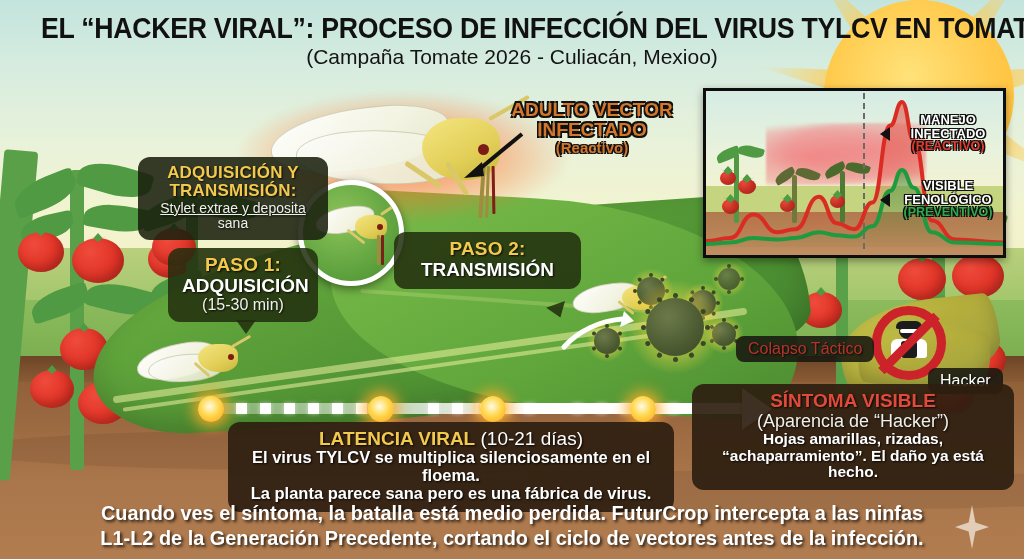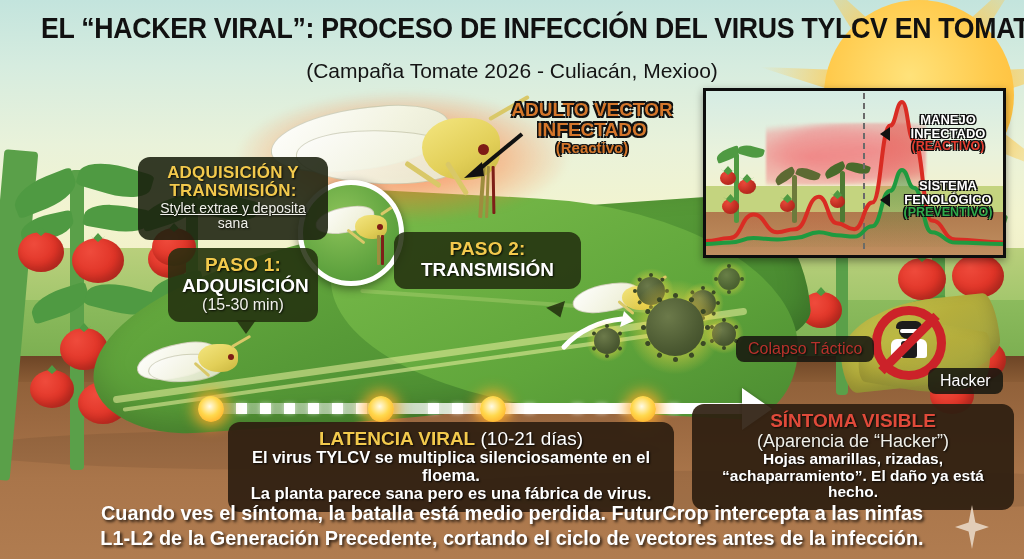--- a/index.html
+++ b/index.html
@@ -166,21 +166,21 @@
     border-left:10px solid transparent; border-right:10px solid transparent;
   }
 
   
   .title-wrap { position:absolute; left:0; top:12px; width:1024px; text-align:center; z-index:40; }
   .title {
     font-size:29px; font-weight:bold; color:#111; letter-spacing:-.3px;
     transform: scaleX(.92); transform-origin:center;
     white-space:nowrap;
   }
-  .subtitle { margin-top:14px; font-size:21px; color:#141414; }
+  .subtitle { margin-top:0; font-size:21px; color:#141414; }
 
   
   .inset {
     position:absolute; left:703px; top:88px; width:303px; height:170px;
     border:3px solid #0d0d0d;
     background:#fff;
     box-shadow: 0 3px 8px rgba(0,0,0,.4);
     overflow:hidden;
     z-index:30;
   }
@@ -559,21 +559,21 @@
     </svg>
 
     <div class="inset-label" style="left:186px; top:22px; width:112px;">
       <span class="il-l1">MANEJO</span>
       <span class="il-l2">INFECTADO</span>
       <span class="il-tag red">(REACTIVO)</span>
     </div>
     <div class="arrow-left" style="left:174px; top:36px;"></div>
 
     <div class="inset-label" style="left:186px; top:88px; width:112px;">
-      <span class="il-l1">SISTEMA</span>
+      <span class="il-l1">VISIBLE</span>
       <span class="il-l2">FENOLÓGICO</span>
       <span class="il-tag green">(PREVENTIVO)</span>
     </div>
     <div class="arrow-left" style="left:174px; top:102px;"></div>
   </div>
 
   <div class="no-sign" style="left:872px; top:306px;">
     <div class="hacker-fig">
       <div class="hk-body"></div>
       <div class="hk-torso"></div>
@@ -614,21 +614,21 @@
   </div>
 
   <div class="callout brown" style="left:228px; top:422px; width:446px; z-index:28; padding-top:6px;">
     <div style="font-size:19px; line-height:1.12;">
       <span style="font-weight:bold; color:#f2c94c;">LATENCIA VIRAL</span><span style="color:#fff; font-weight:normal;"> (10-21 días)</span>
     </div>
     <span class="c-main" style="font-size:16.5px; font-weight:bold;">El virus TYLCV se multiplica silenciosamente en el floema.</span>
     <span class="c-main" style="font-size:16.5px; font-weight:bold;">La planta parece sana pero es una fábrica de virus.</span>
   </div>
 
-  <div class="callout brown" style="left:692px; top:404px; width:322px; z-index:28;">
+  <div class="callout brown" style="left:692px; top:384px; width:322px; z-index:28;">
     <span style="display:block; font-size:19px; font-weight:bold; color:#e04a3a;">SÍNTOMA VISIBLE</span>
     <span class="c-sub" style="font-size:18px;">(Aparencia de “Hacker”)</span>
     <span class="c-main" style="font-size:15.5px;">Hojas amarillas, rizadas,</span>
     <span class="c-main" style="font-size:15.5px;">“achaparramiento”. El daño ya está hecho.</span>
   </div>
 
   <div class="caption">
     <div>Cuando ves el síntoma, la batalla está medio perdida. FuturCrop intercepta a las ninfas</div>
     <div>L1-L2 de la Generación Precedente, cortando el ciclo de vectores antes de la infección.</div>
   </div>

